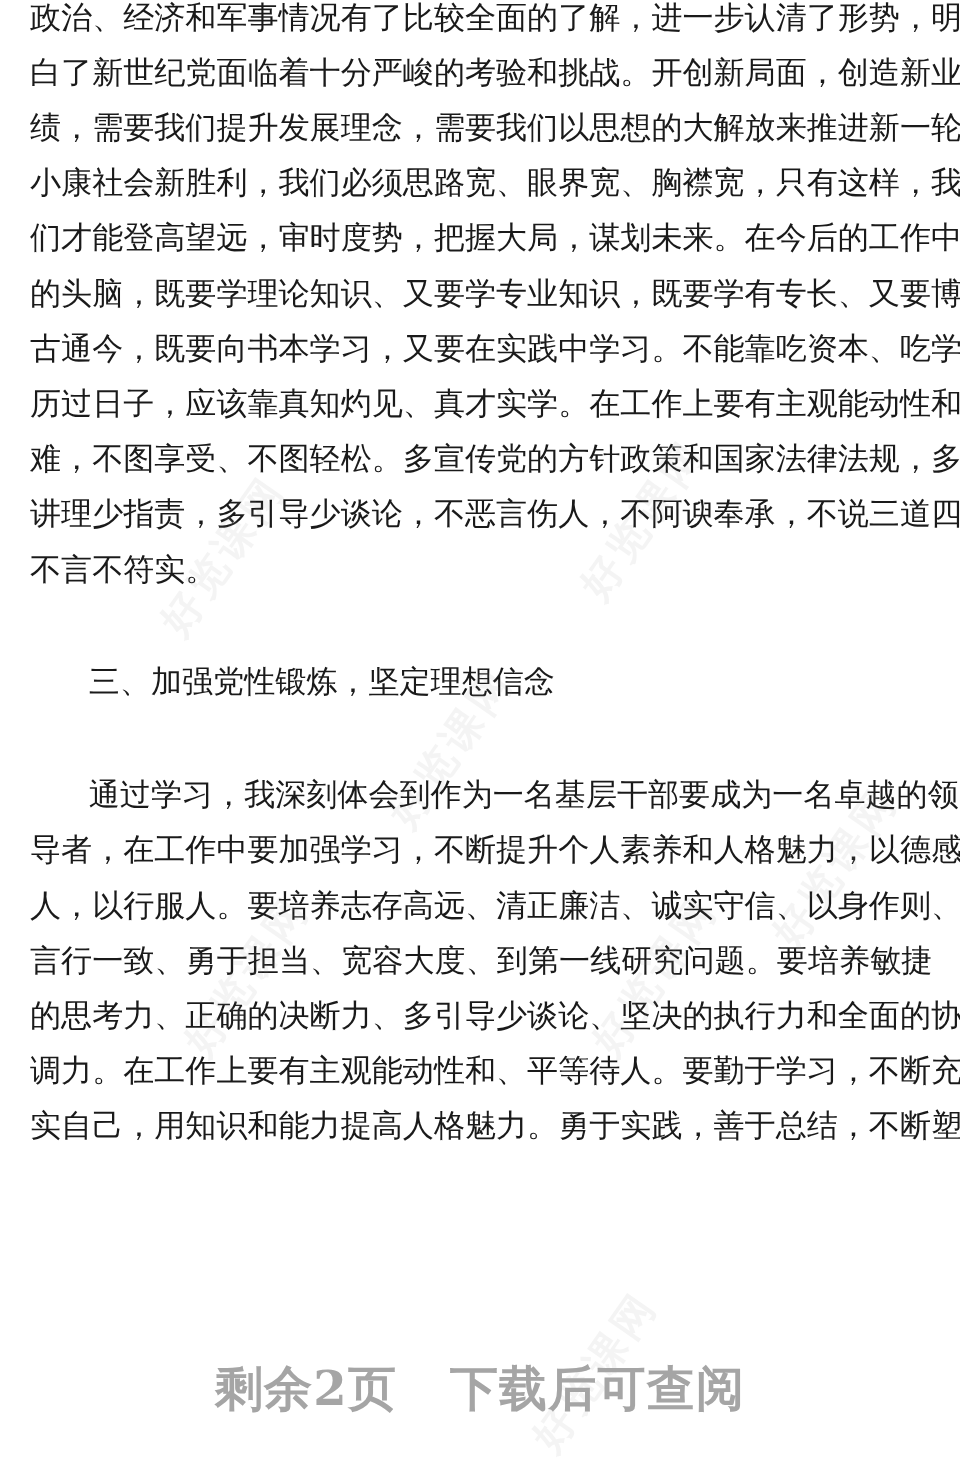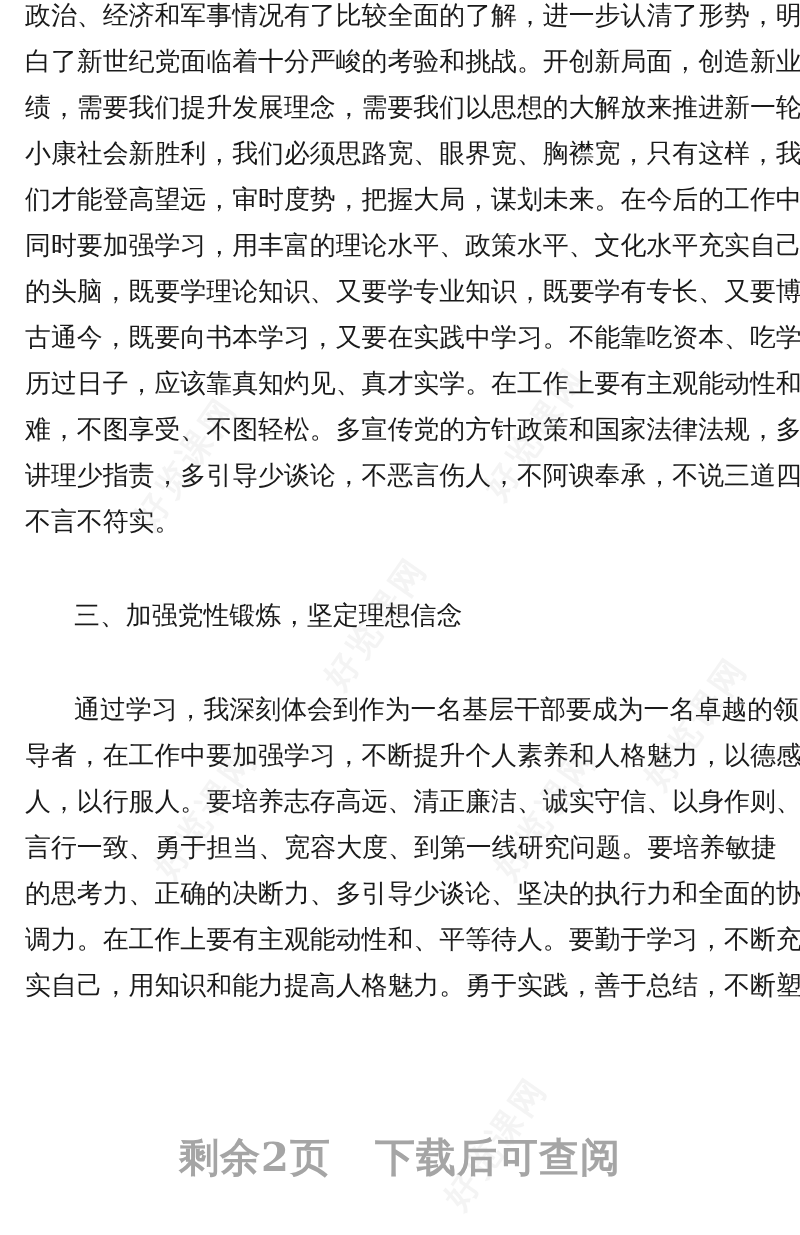--- a/index.html
+++ b/index.html
@@ -66,21 +66,20 @@
   </style>
 </head>
 <body>
 
 <div class="page">
   <span class="line">政治、经济和军事情况有了比较全面的了解，进一步认清了形势，明</span>
   <span class="line">白了新世纪党面临着十分严峻的考验和挑战。开创新局面，创造新业</span>
   <span class="line">绩，需要我们提升发展理念，需要我们以思想的大解放来推进新一轮</span>
   <span class="line">小康社会新胜利，我们必须思路宽、眼界宽、胸襟宽，只有这样，我</span>
   <span class="line">们才能登高望远，审时度势，把握大局，谋划未来。在今后的工作中，</span>
-  <span class="line">同时要加强学习，用丰富的理论水平、政策水平、文化水平充实自己</span>
   <span class="line">的头脑，既要学理论知识、又要学专业知识，既要学有专长、又要博</span>
   <span class="line">古通今，既要向书本学习，又要在实践中学习。不能靠吃资本、吃学</span>
   <span class="line">历过日子，应该靠真知灼见、真才实学。在工作上要有主观能动性和</span>
   <span class="line">难，不图享受、不图轻松。多宣传党的方针政策和国家法律法规，多</span>
   <span class="line">讲理少指责，多引导少谈论，不恶言伤人，不阿谀奉承，不说三道四，</span>
   <span class="line last">不言不符实。</span>
   <span class="line last indent">三、加强党性锻炼，坚定理想信念</span>
   <span class="line indent">通过学习，我深刻体会到作为一名基层干部要成为一名卓越的领</span>
   <span class="line">导者，在工作中要加强学习，不断提升个人素养和人格魅力，以德感</span>
   <span class="line">人，以行服人。要培养志存高远、清正廉洁、诚实守信、以身作则、</span>

